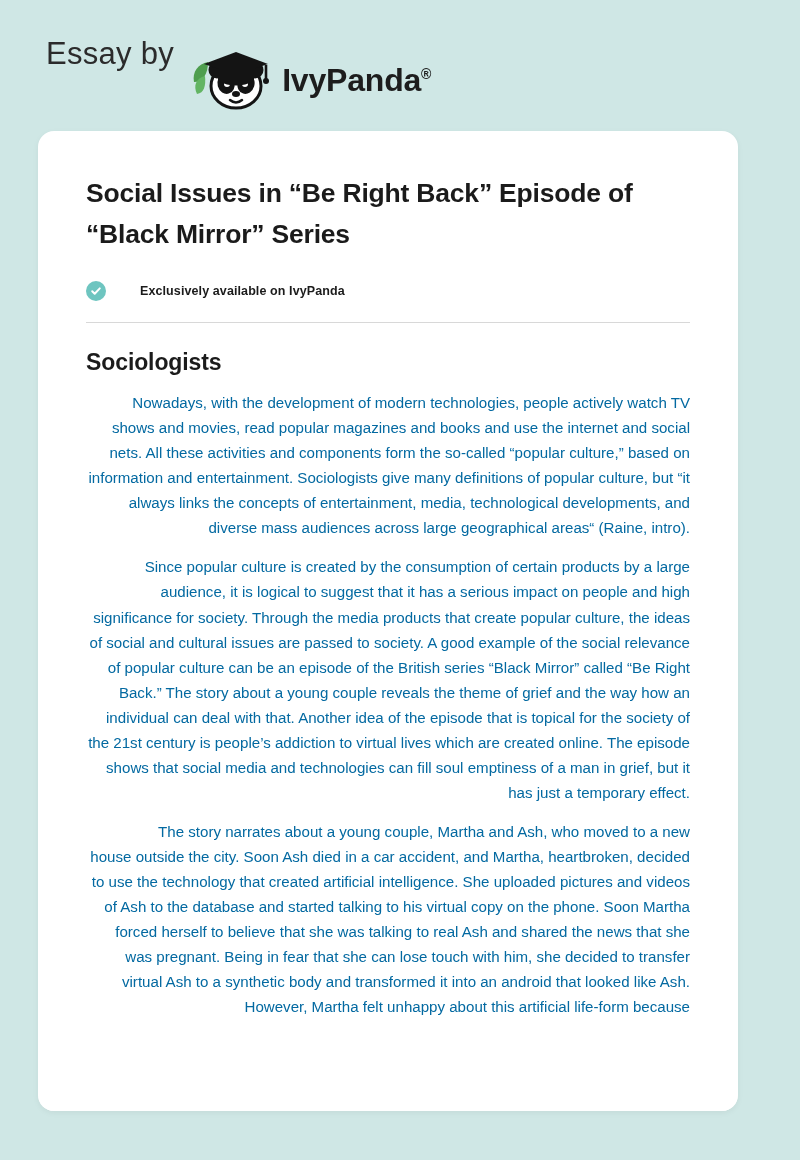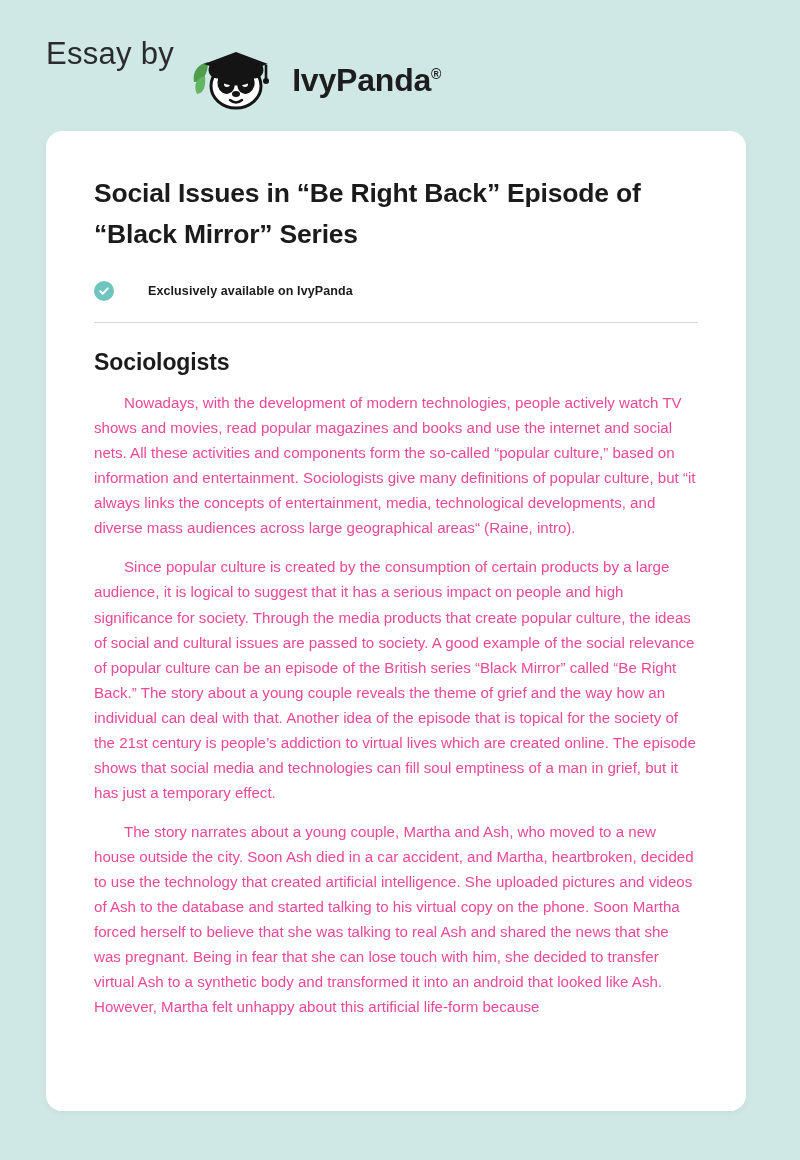--- a/index.html
+++ b/index.html
@@ -37,33 +37,33 @@
     width: 92px;
     height: 66px;
     position: relative;
     display: block;
   }
   .brand-name {
     font-size: 32px;
     font-weight: 700;
     color: #1d1d1d;
     letter-spacing: -0.2px;
-    margin-left: 12px;
+    margin-left: 2px;
     position: relative;
   }
   .brand-name .reg {
     font-size: 14px;
     vertical-align: super;
     font-weight: 700;
   }
 
   
   .paper {
     position: absolute;
-    left: 46px;
+    left: 38px;
     top: 131px;
     width: 700px;
     height: 980px;
     background: #ffffff;
     border-radius: 16px;
     box-shadow: 0 2px 6px rgba(0,0,0,0.05);
     padding: 42px 48px 0 48px;
     overflow: hidden;
   }
 
@@ -112,24 +112,24 @@
     font-size: 23px;
     font-weight: 700;
     color: #1b1b1b;
     margin: 26px 0 0 0;
     letter-spacing: -0.1px;
   }
 
   p.body-par {
     font-size: 15.1px;
     line-height: 1.66;
-    color: #ec4899;
+    color: #0369a1;
     margin: 14px 0 0 0;
     text-indent: 30px;
-    text-align: left;
+    text-align: right;
   }
   p.body-par.tight { margin-top: 14px; }
 
   .fade-bottom {
     position: absolute;
     left: 0; right: 0; bottom: 0;
     height: 26px;
     background: linear-gradient(to bottom, rgba(255,255,255,0), #ffffff);
     pointer-events: none;
   }

